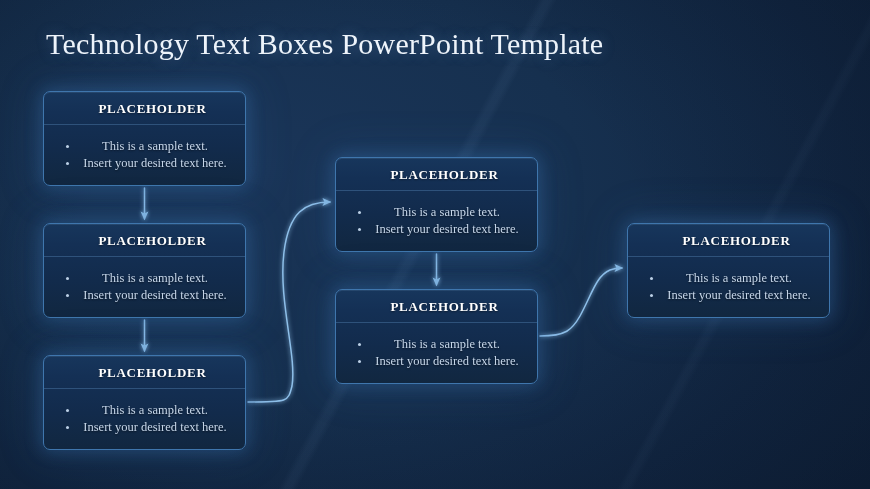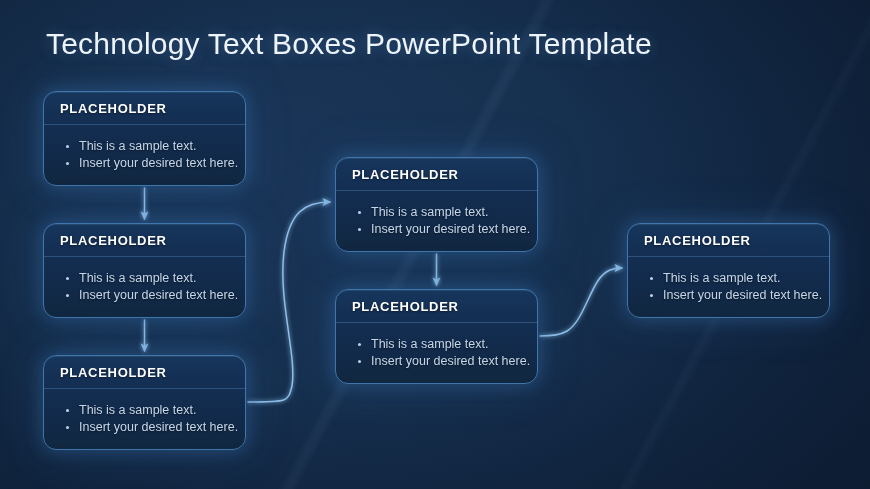--- a/index.html
+++ b/index.html
@@ -7,21 +7,21 @@
     padding: 0;
     background: #0d1b2e;
   }
   #slide {
     position: relative;
     width: 870px;
     height: 489px;
     overflow: hidden;
     background:
       radial-gradient(ellipse 900px 600px at 30% 35%, #1a3558 0%, #16304f 35%, #122744 65%, #0f2039 100%);
-    font-family: Liberation Sans, sans-serif;
+    font-family: Liberation Serif, serif;
     -webkit-font-smoothing: antialiased;
   }
   
   #slide .bg-sheen {
     position: absolute;
     inset: 0;
     pointer-events: none;
     background:
       linear-gradient(118deg, rgba(255,255,255,0) 47.6%, rgba(150,190,235,0.055) 48.2%, rgba(150,190,235,0.055) 48.7%, rgba(255,255,255,0) 49.3%),
       linear-gradient(118deg, rgba(255,255,255,0) 77.6%, rgba(150,190,235,0.04) 78.1%, rgba(150,190,235,0.04) 78.5%, rgba(255,255,255,0) 79.1%);
@@ -42,28 +42,29 @@
     color: #eef4fb;
     letter-spacing: 0.2px;
     white-space: nowrap;
     text-shadow: 0 0 14px rgba(120,175,235,0.35);
   }
 
   
   .tbox {
     position: absolute;
     border: 1px solid #3f76ad;
-    border-radius: 13px;
+    border-radius: 7px;
     background: linear-gradient(180deg, #17365c 0%, #143055 22%, #122b4c 60%, #112740 100%);
     box-shadow:
       0 0 16px 3px rgba(70,130,195,0.28),
       0 0 40px 8px rgba(50,105,170,0.16),
       inset 0 1px 0 rgba(150,195,240,0.12);
     overflow: hidden;
     box-sizing: border-box;
+    text-align: center;
   }
   .tbox-header {
     height: 33px;
     line-height: 33px;
     padding: 0 0 0 16px;
     background: linear-gradient(180deg, #2a5d93 0%, #255campaign 0%, #24547f 48%, #1f4a74 52%, #1b4068 100%);
     border-bottom: 1px solid rgba(98,148,200,0.35);
     color: #ffffff;
     font-size: 13px;
     font-weight: bold;

